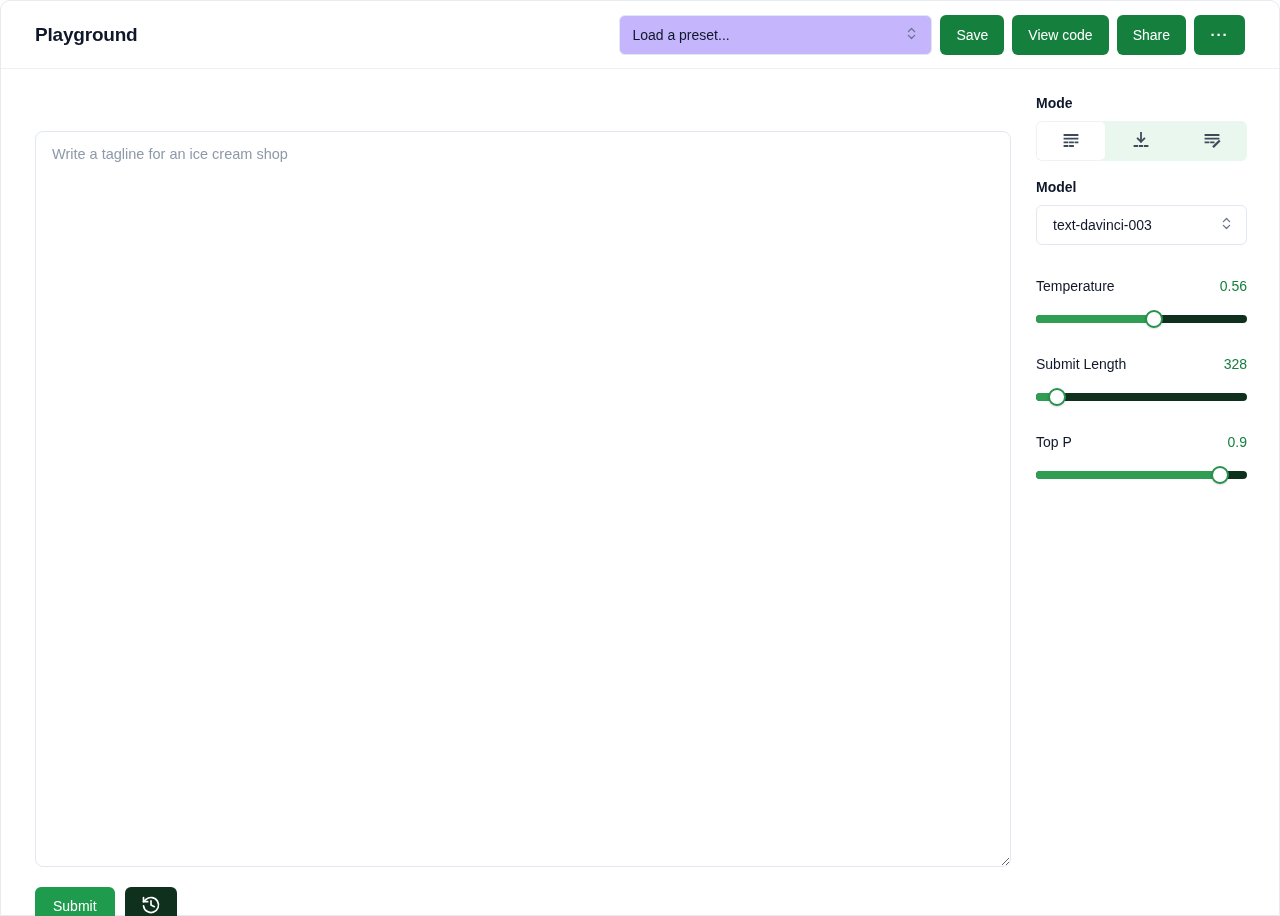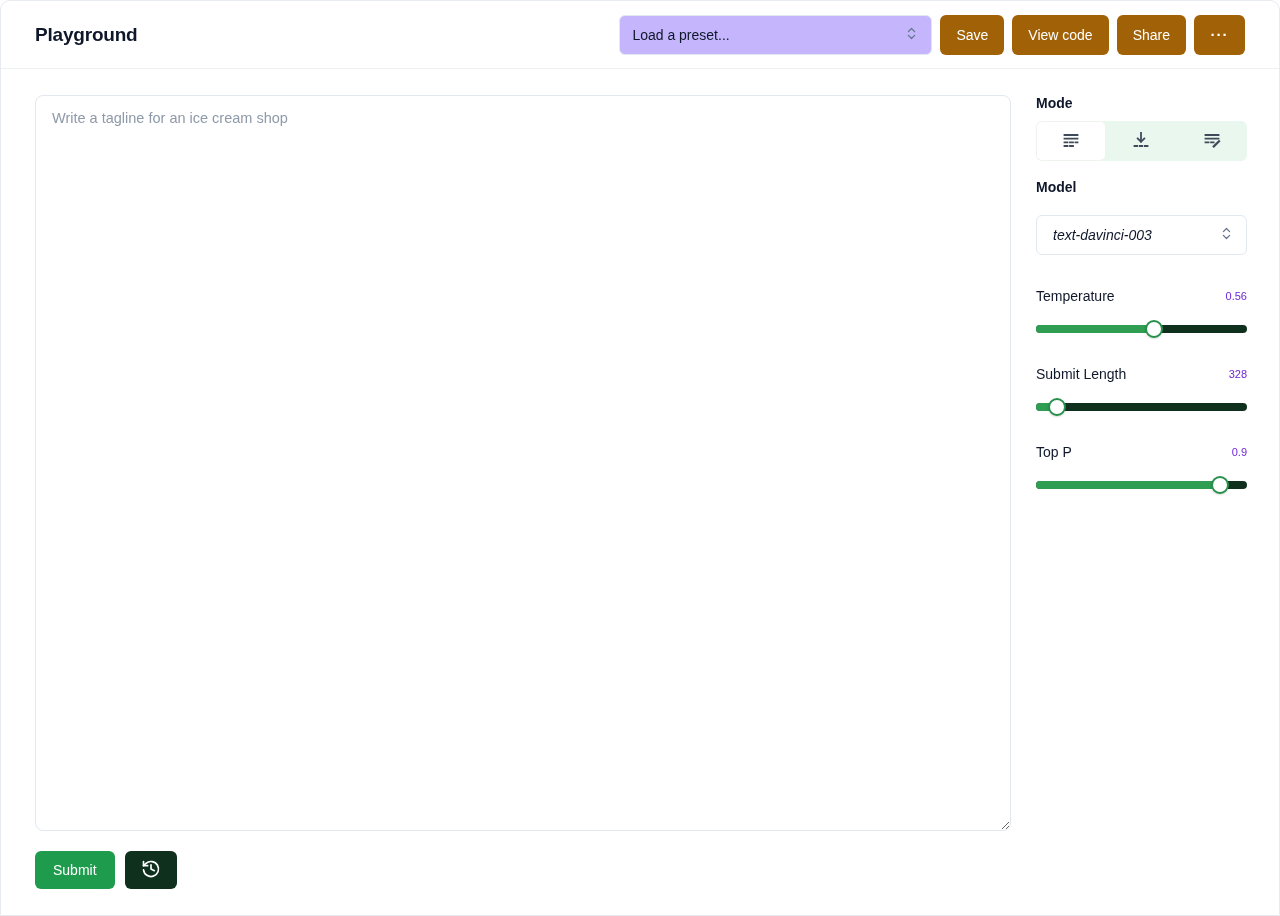--- a/index.html
+++ b/index.html
@@ -38,21 +38,21 @@
     border-radius: 6px;
     display: flex; align-items: center; justify-content: space-between;
     padding: 0 12px;
     font-size: 14px;
     color: #0f172a;
     background: #c4b5fd;
     cursor: pointer;
   }
   .btn-dark {
     height: 40px;
-    background: #a16207;
+    background: #15803d;
     color: #fff;
     border: none;
     border-radius: 6px;
     padding: 0 16px;
     font-size: 14px;
     font-weight: 500;
     font-family: inherit;
     cursor: pointer;
     display: inline-flex; align-items: center; justify-content: center;
   }
@@ -68,20 +68,21 @@
   .prompt-textarea {
     width: 976px; height: 736px;
     border: 1px solid #e2e8f0;
     border-radius: 8px;
     padding: 14px 16px;
     font-family: inherit;
     font-size: 14.5px;
     color: #0f172a;
     outline: none;
     resize: both;
+    margin-top: 36px;
   }
   .prompt-textarea::placeholder { color: #8e99a9; }
   .footer-row { display: flex; align-items: center; gap: 10px; margin-top: 20px; }
   .btn-submit {
     height: 38px;
     background: #1f9b4e;
     color: #fff;
     border: none;
     border-radius: 6px;
     padding: 0 18px;
@@ -116,36 +117,35 @@
     background: transparent;
     border: none;
     border-radius: 6px;
   }
   .mode-option.selected {
     background: #ffffff;
     box-shadow: 0 0 0 1px #eef3ee inset;
   }
   .model-label { margin-top: 18px; }
   .model-select {
-    margin-top: 20px;
+    margin-top: 10px;
     height: 40px;
     border: 1px solid #e2e8f0;
     border-radius: 6px;
     display: flex; align-items: center; justify-content: space-between;
     padding: 0 12px 0 16px;
     font-size: 14px;
     background: #fff;
     cursor: pointer;
-    font-style: italic;
   }
   .param-group { margin-top: 28px; }
   .param-group.first { margin-top: 33px; }
   .param-head { display: flex; align-items: center; justify-content: space-between; }
   .param-label { font-size: 14px; font-weight: 500; color: #0f172a; }
-  .param-value { font-size: 11px; color: #6d28d9; }
+  .param-value { font-size: 14px; color: #15803d; }
   .slider { position: relative; height: 18px; margin-top: 16px; cursor: pointer; }
   .slider-track {
     position: absolute; top: 50%; left: 0; right: 0;
     height: 8px; transform: translateY(-50%);
     background: #10301e;
     border-radius: 4px;
   }
   .slider-fill {
     position: absolute; top: 50%; left: 0;
     height: 8px; transform: translateY(-50%);

